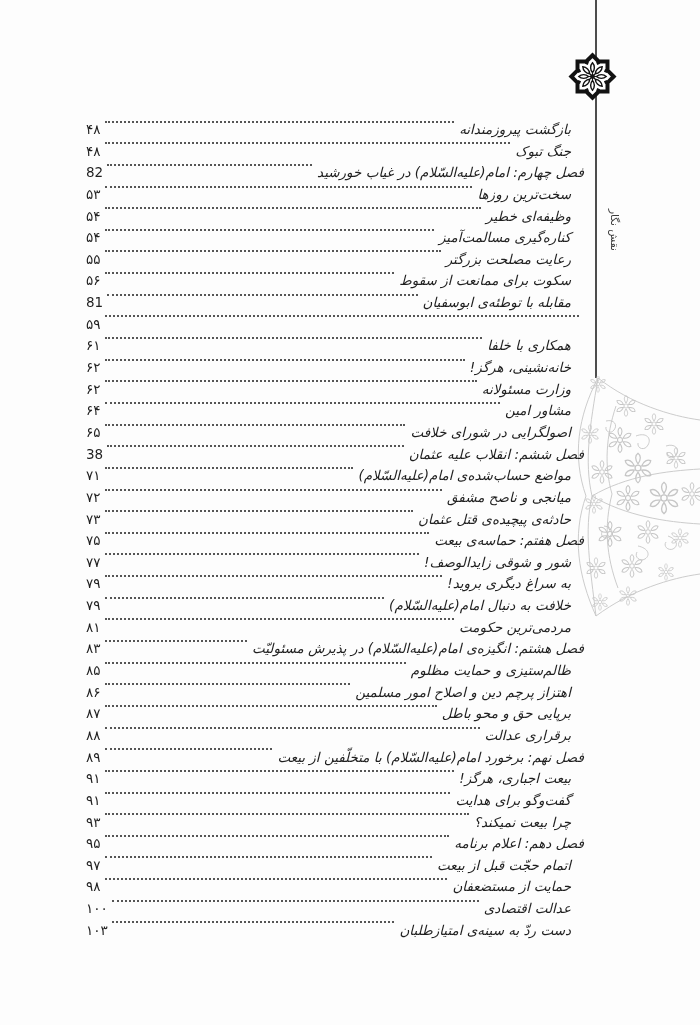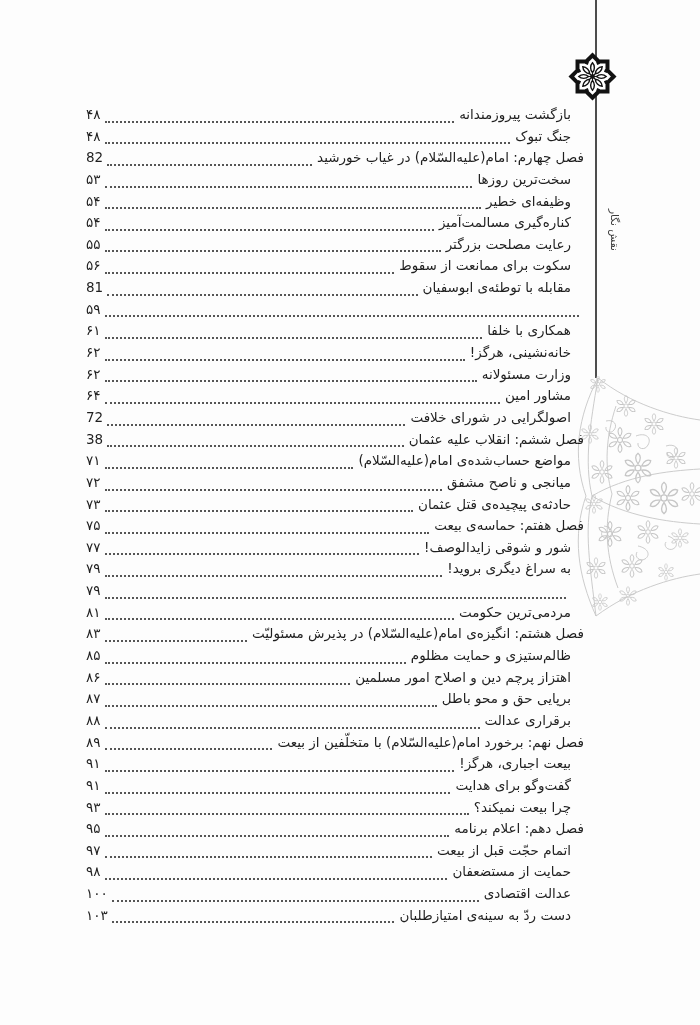--- a/index.html
+++ b/index.html
@@ -52,32 +52,34 @@
   }
   .row{
     display:flex;
     align-items:baseline;
     height:21.65px;
   }
   .row.sub{padding-right:13px;}
   .row .title{
     flex:0 0 auto;
     white-space:nowrap;
+    font-style:italic;
   }
   .row .dots{
     flex:1 1 auto;
     min-width:8px;
     align-self:flex-end;
     height:0;
     border-bottom:2px dotted #555;
     margin:0 5px 5px 4px;
   }
   .row .num{
     flex:0 0 auto;
     white-space:nowrap;
+    margin-top:15px;
   }
 </style>
 </head>
 <body>
 
 <div class="page">
 
   <div class="vrule"></div>
 
   <svg class="star" viewBox="-30 -30 60 60" aria-hidden="true">
@@ -222,21 +224,21 @@
         <span class="num">۶۲</span>
       </div>
       <div class="row sub">
         <span class="title">مشاور امین</span>
         <div class="dots"></div>
         <span class="num">۶۴</span>
       </div>
       <div class="row sub">
         <span class="title">اصولگرایی در شورای خلافت</span>
         <div class="dots"></div>
-        <span class="num">72</span>
+        <span class="num">۶۵</span>
       </div>
       <div class="row chapter">
         <span class="title">فصل ششم: انقلاب علیه عثمان</span>
         <div class="dots"></div>
         <span class="num">38</span>
       </div>
       <div class="row sub">
         <span class="title">مواضع حساب‌شده‌ی امام(علیه‌السّلام)</span>
         <div class="dots"></div>
         <span class="num">۷۱</span>
@@ -260,20 +262,21 @@
         <span class="title">شور و شوقی زایدالوصف!</span>
         <div class="dots"></div>
         <span class="num">۷۷</span>
       </div>
       <div class="row sub">
         <span class="title">به سراغ دیگری بروید!</span>
         <div class="dots"></div>
         <span class="num">۷۹</span>
       </div>
       <div class="row sub">
+        <span class="title">خلافت به دنبال امام(علیه‌السّلام)</span>
         <div class="dots"></div>
         <span class="num">۷۹</span>
       </div>
       <div class="row sub">
         <span class="title">مردمی‌ترین حکومت</span>
         <div class="dots"></div>
         <span class="num">۸۱</span>
       </div>
       <div class="row chapter">
         <span class="title">فصل هشتم: انگیزه‌ی امام(علیه‌السّلام) در پذیرش مسئولیّت</span>

